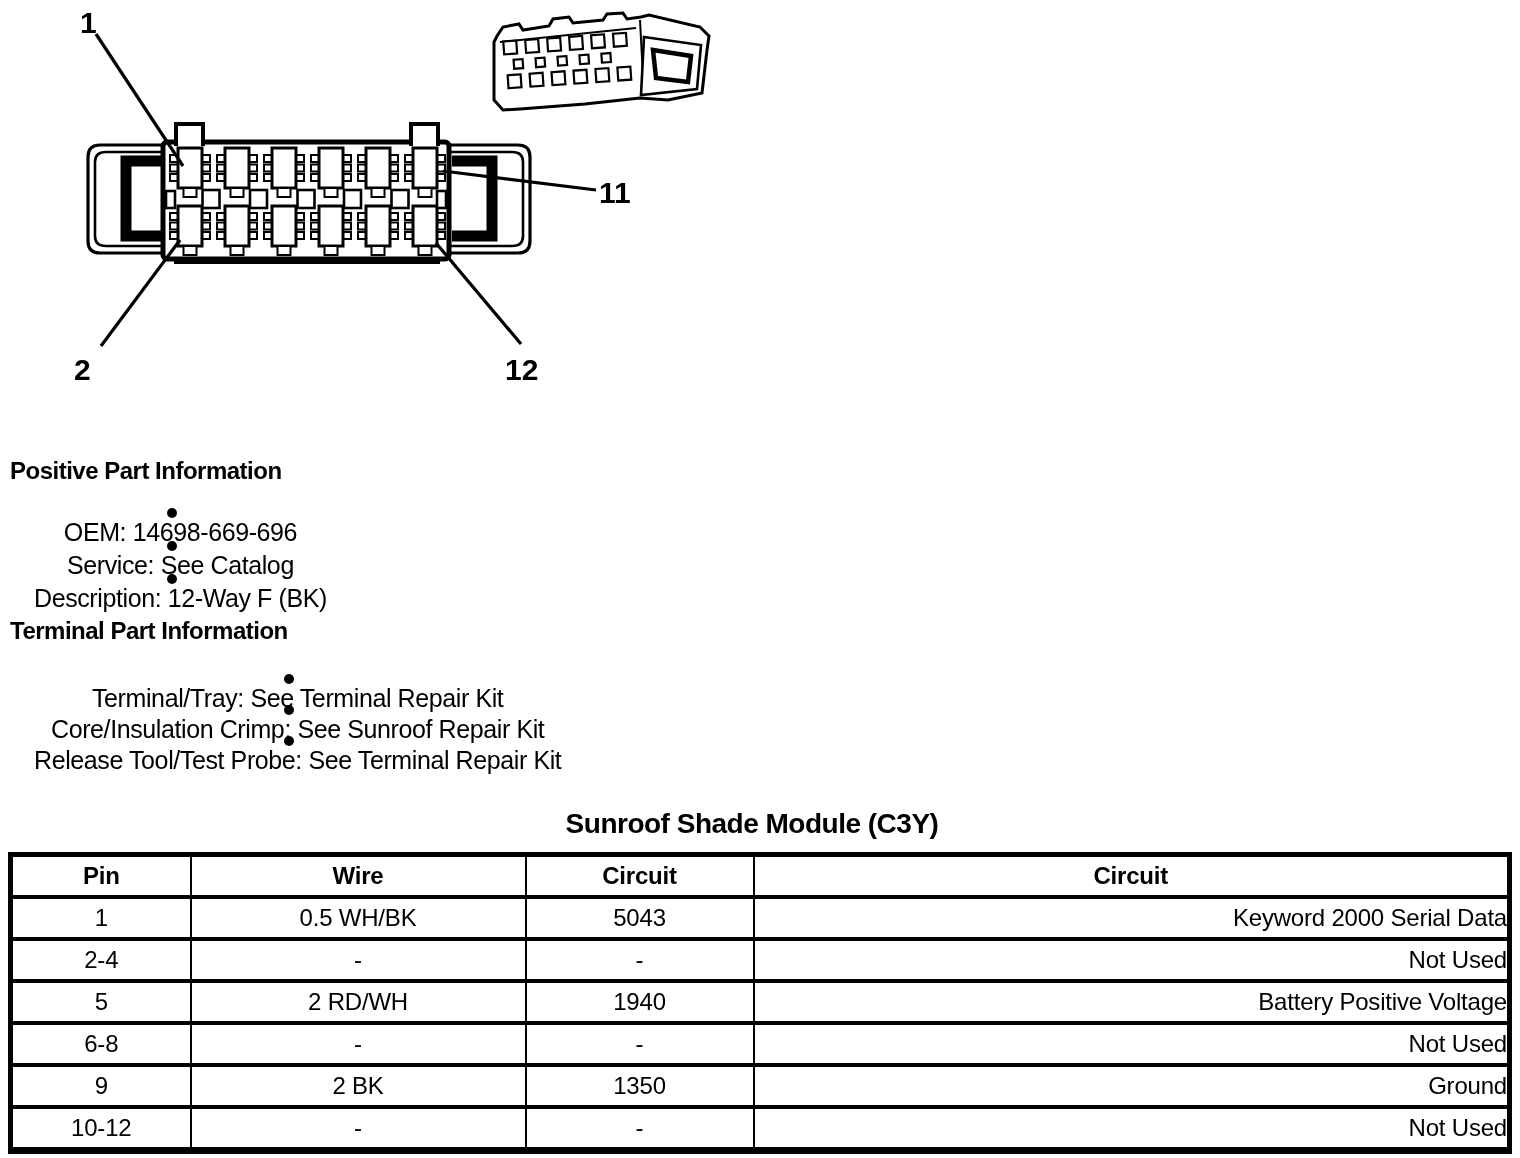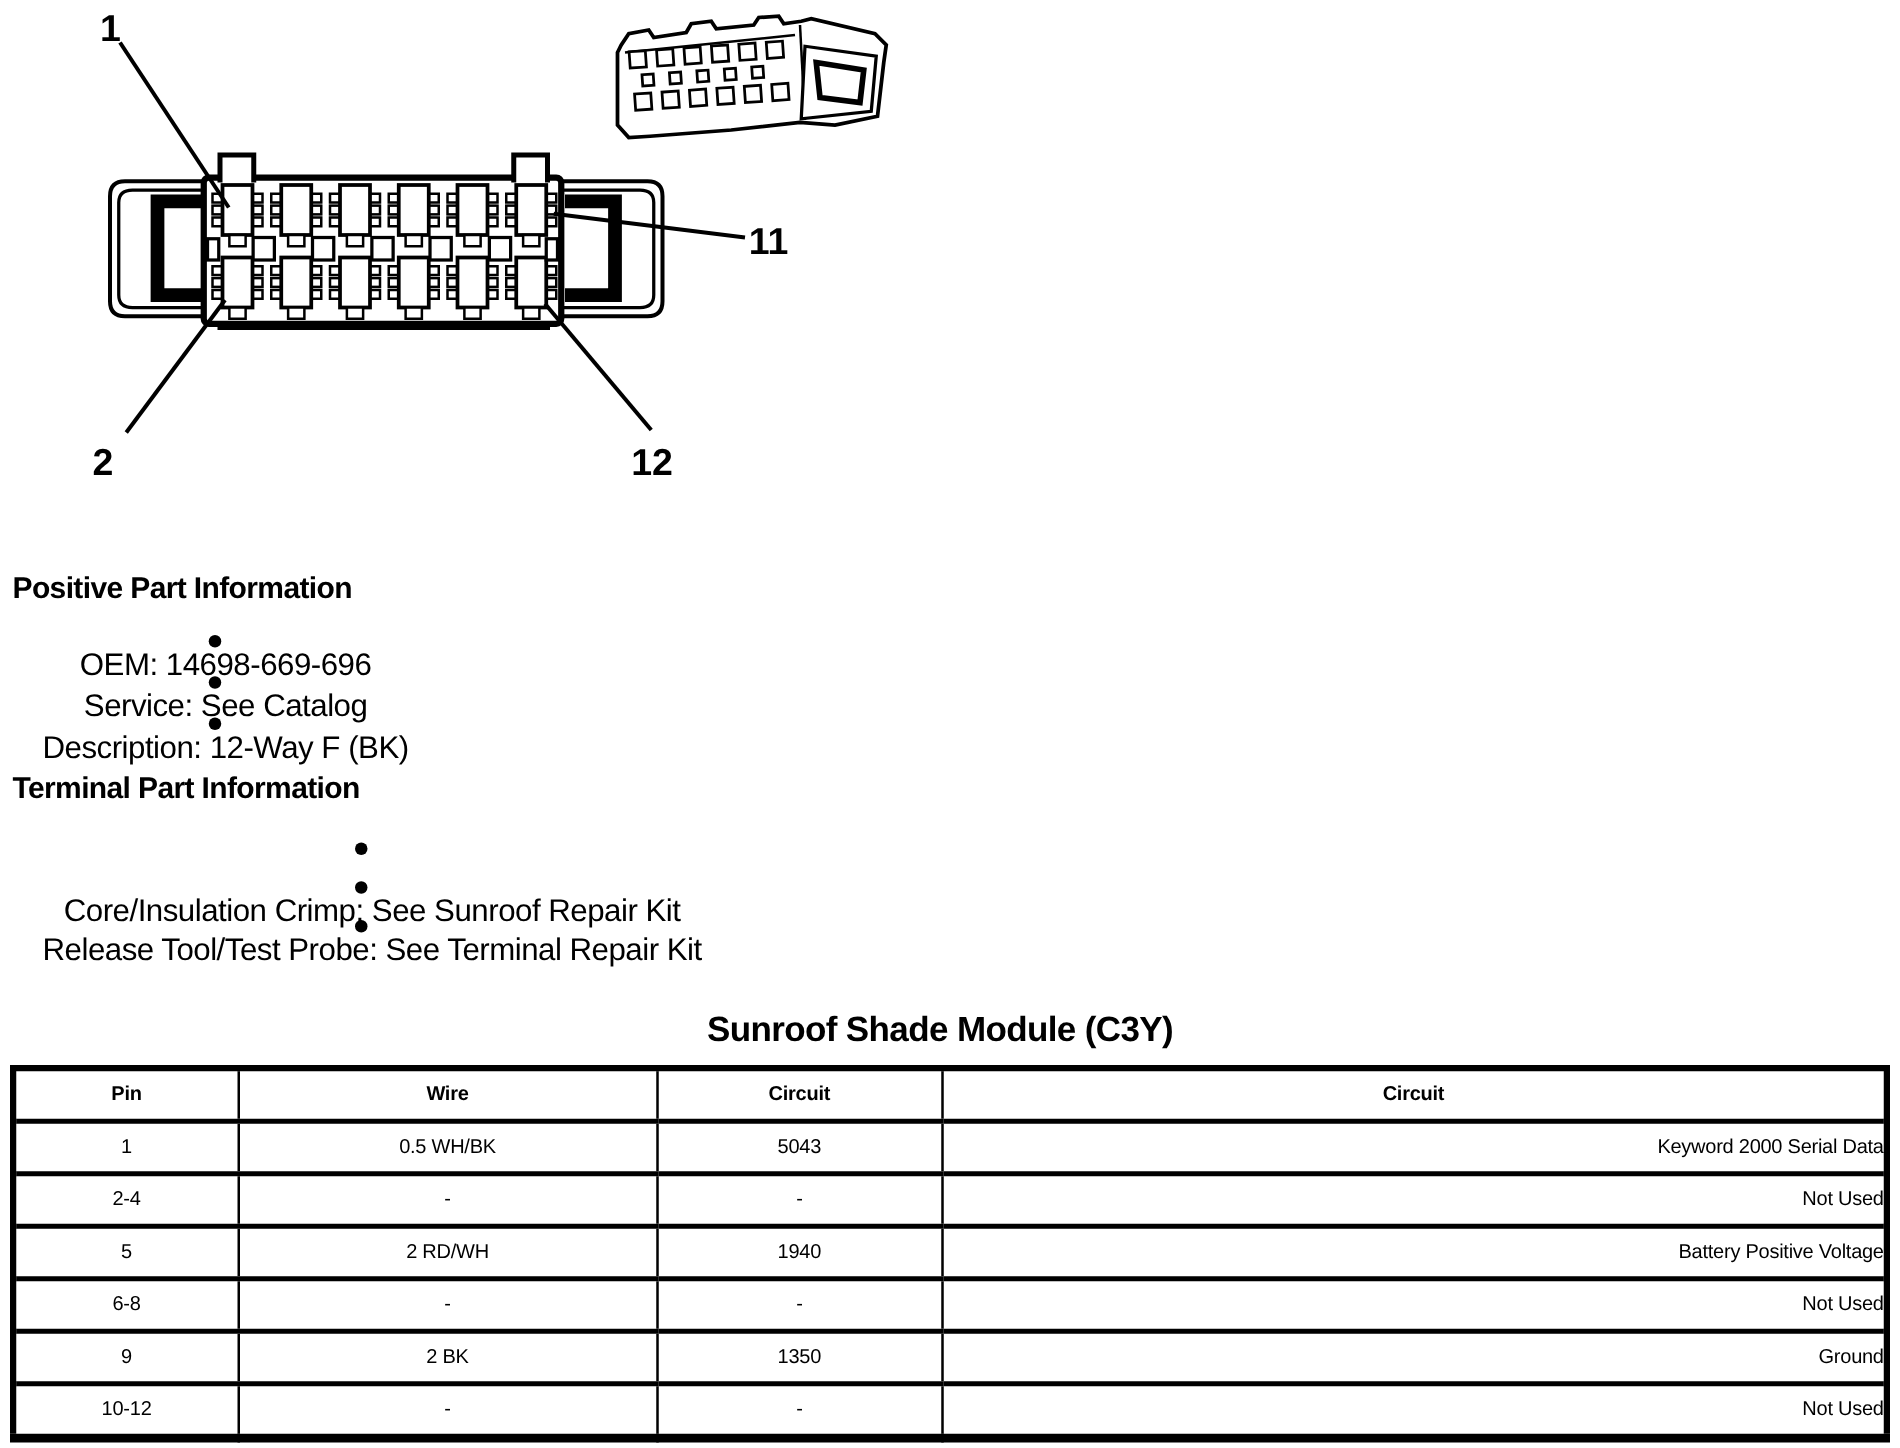--- a/index.html
+++ b/index.html
@@ -51,21 +51,21 @@
     text-align:center;font-size:28px;font-weight:bold;letter-spacing:-0.5px;
   }
   #pin-table{
     left:8px;top:852px;
   }
   table.pinout{
     border-collapse:collapse;table-layout:fixed;
     width:1504px;
     border:5px solid #000;
     border-bottom-width:7px;
-    font-size:16px;letter-spacing:-0.2px;
+    font-size:24px;letter-spacing:-0.2px;
   }
   table.pinout th, table.pinout td{
     border-left:2px solid #000;border-right:2px solid #000;
     border-top:4px solid #000;border-bottom:4px solid #000;
     height:38px;padding:0;text-align:center;vertical-align:middle;
     overflow:hidden;white-space:nowrap;
   }
   table.pinout th{font-weight:bold;}
   table.pinout td.fn{text-align:right;padding-left:22px;}
 </style>
@@ -176,20 +176,21 @@
     <span class="bullet-dot"></span>
     <span class="bullet-text">Description: 12-Way F (BK)</span>
   </div>
 </div>
 
 <div class="abs heading" style="left:10px;top:617px;">Terminal Part Information</div>
 
 <div id="sec2-bullets" class="abs" style="left:34px;top:674px;">
   <div class="bullet-line">
     <span class="bullet-dot"></span>
+    <span class="bullet-text">Terminal/Tray: See Terminal Repair Kit</span>
   </div>
   <div class="bullet-line">
     <span class="bullet-dot"></span>
     <span class="bullet-text">Core/Insulation Crimp: See Sunroof Repair Kit</span>
   </div>
   <div class="bullet-line">
     <span class="bullet-dot"></span>
     <span class="bullet-text">Release Tool/Test Probe: See Terminal Repair Kit</span>
   </div>
 </div>

